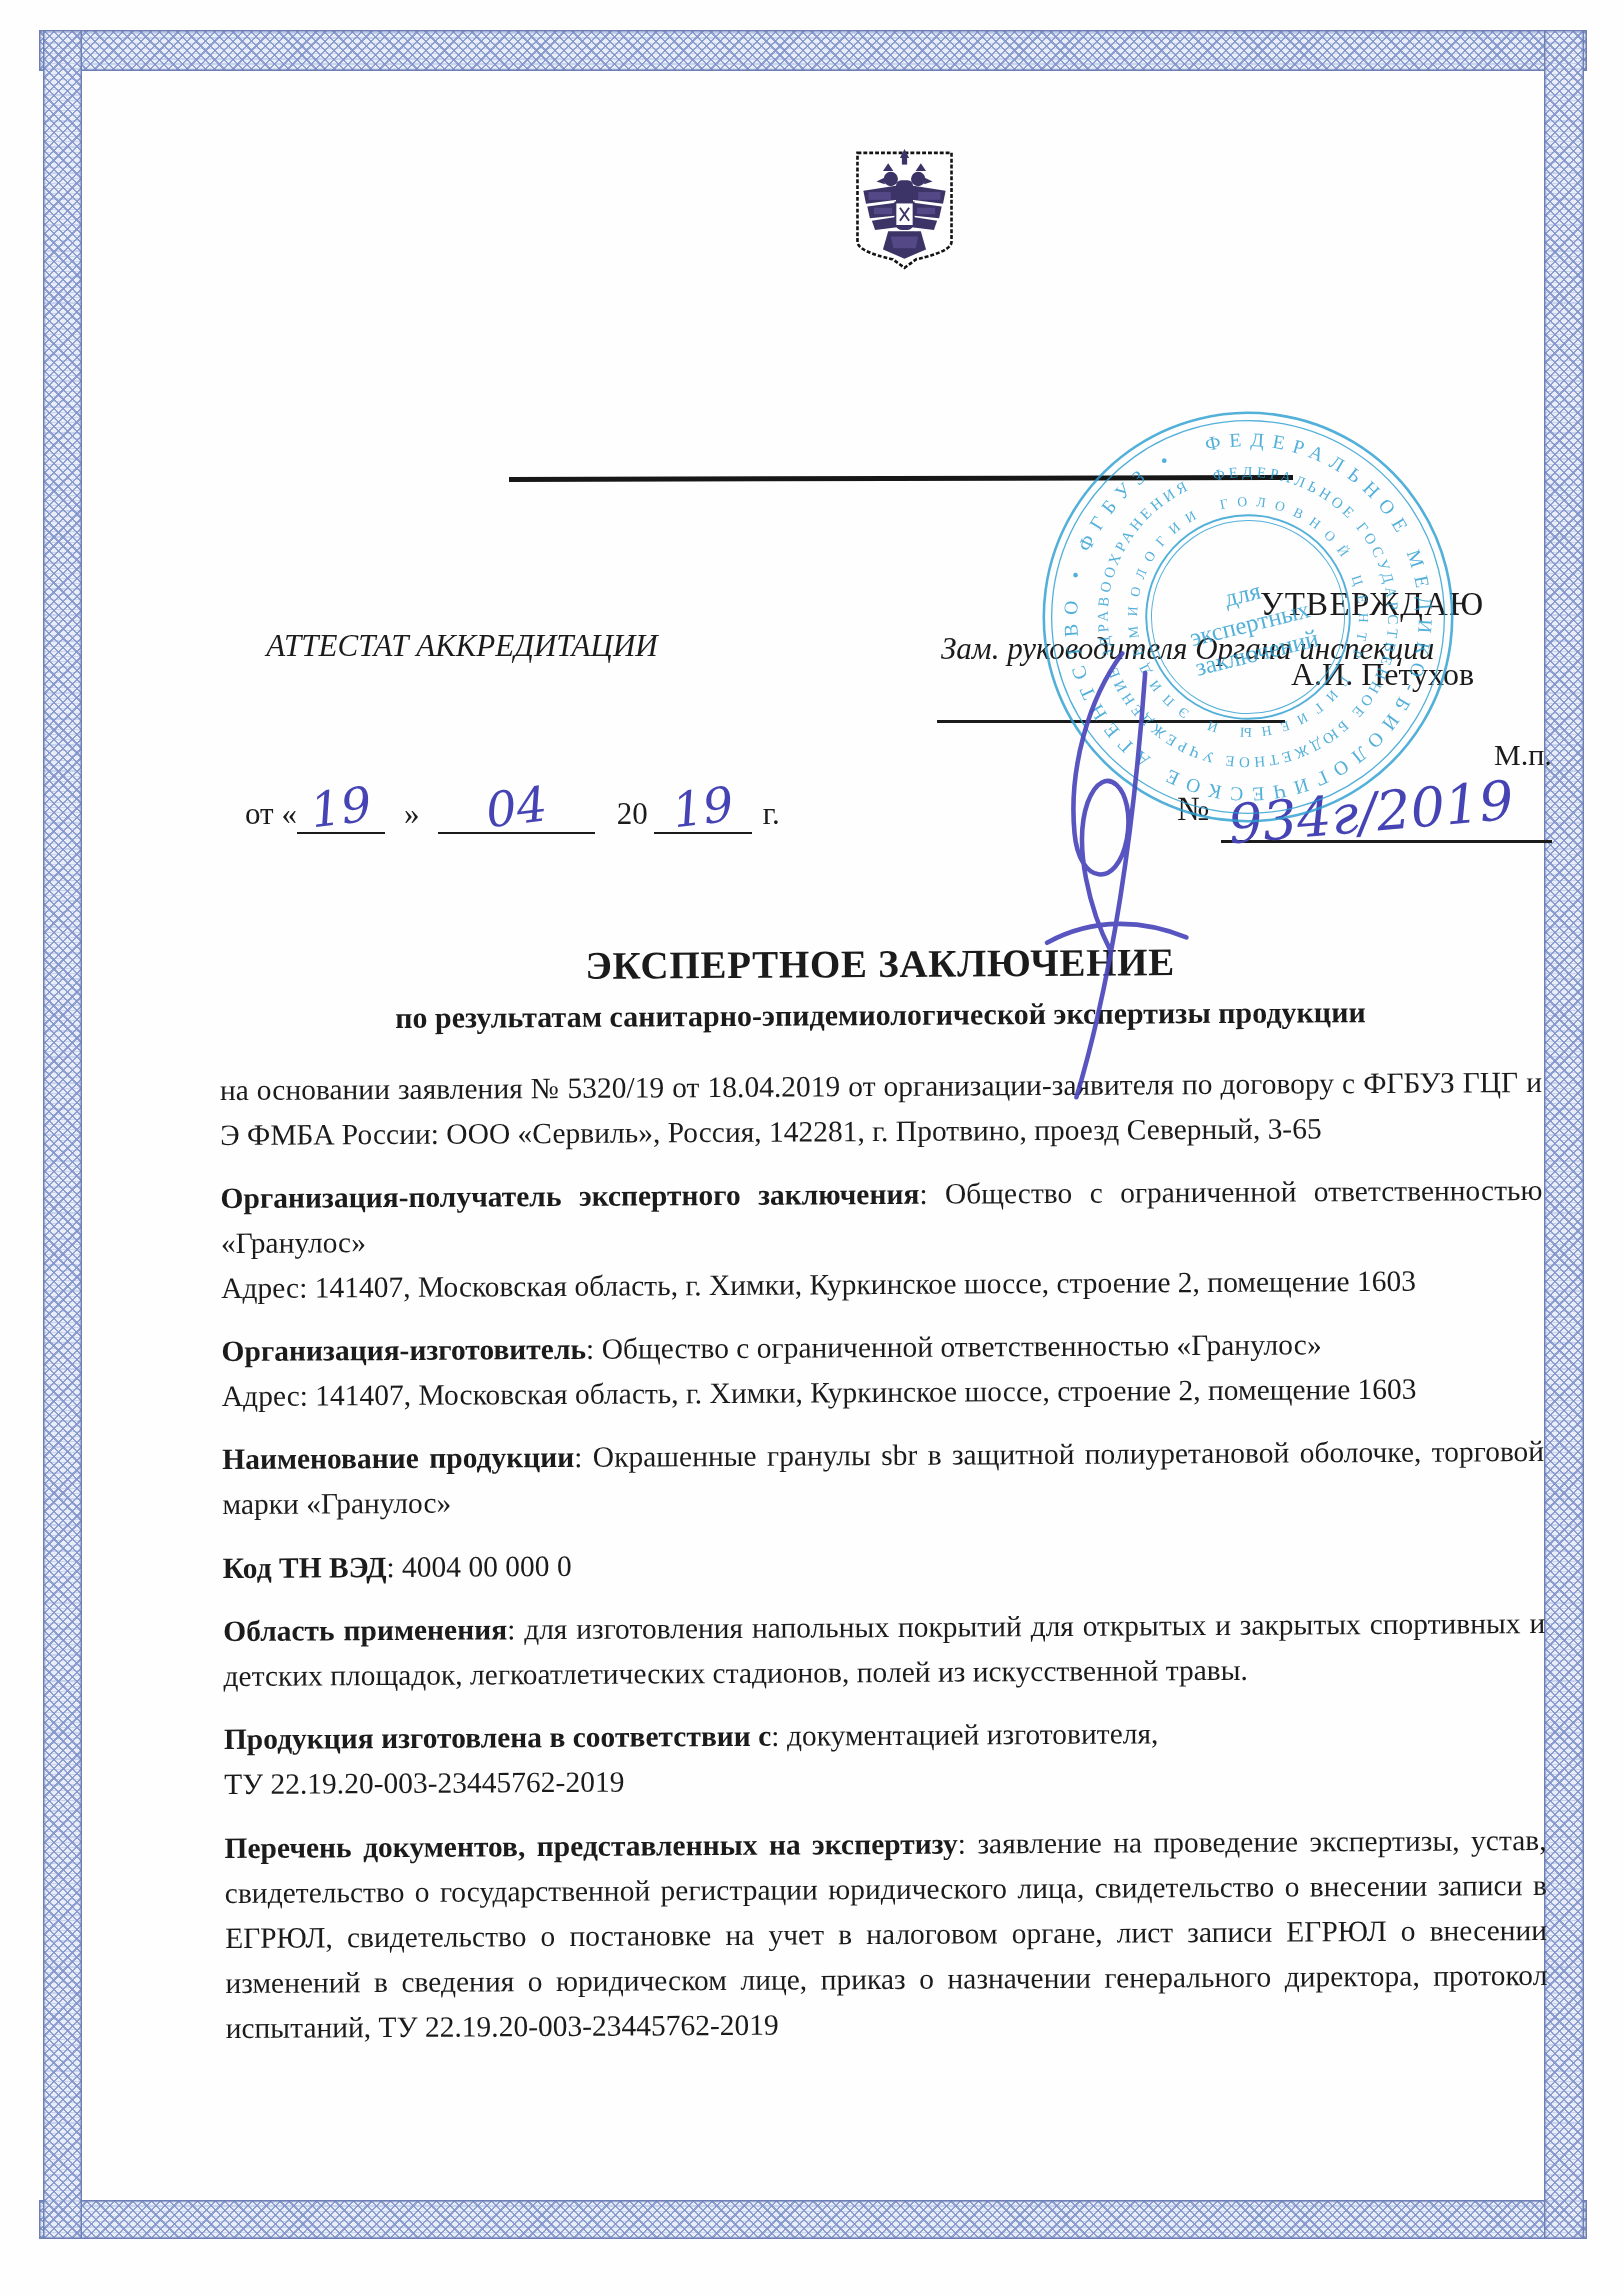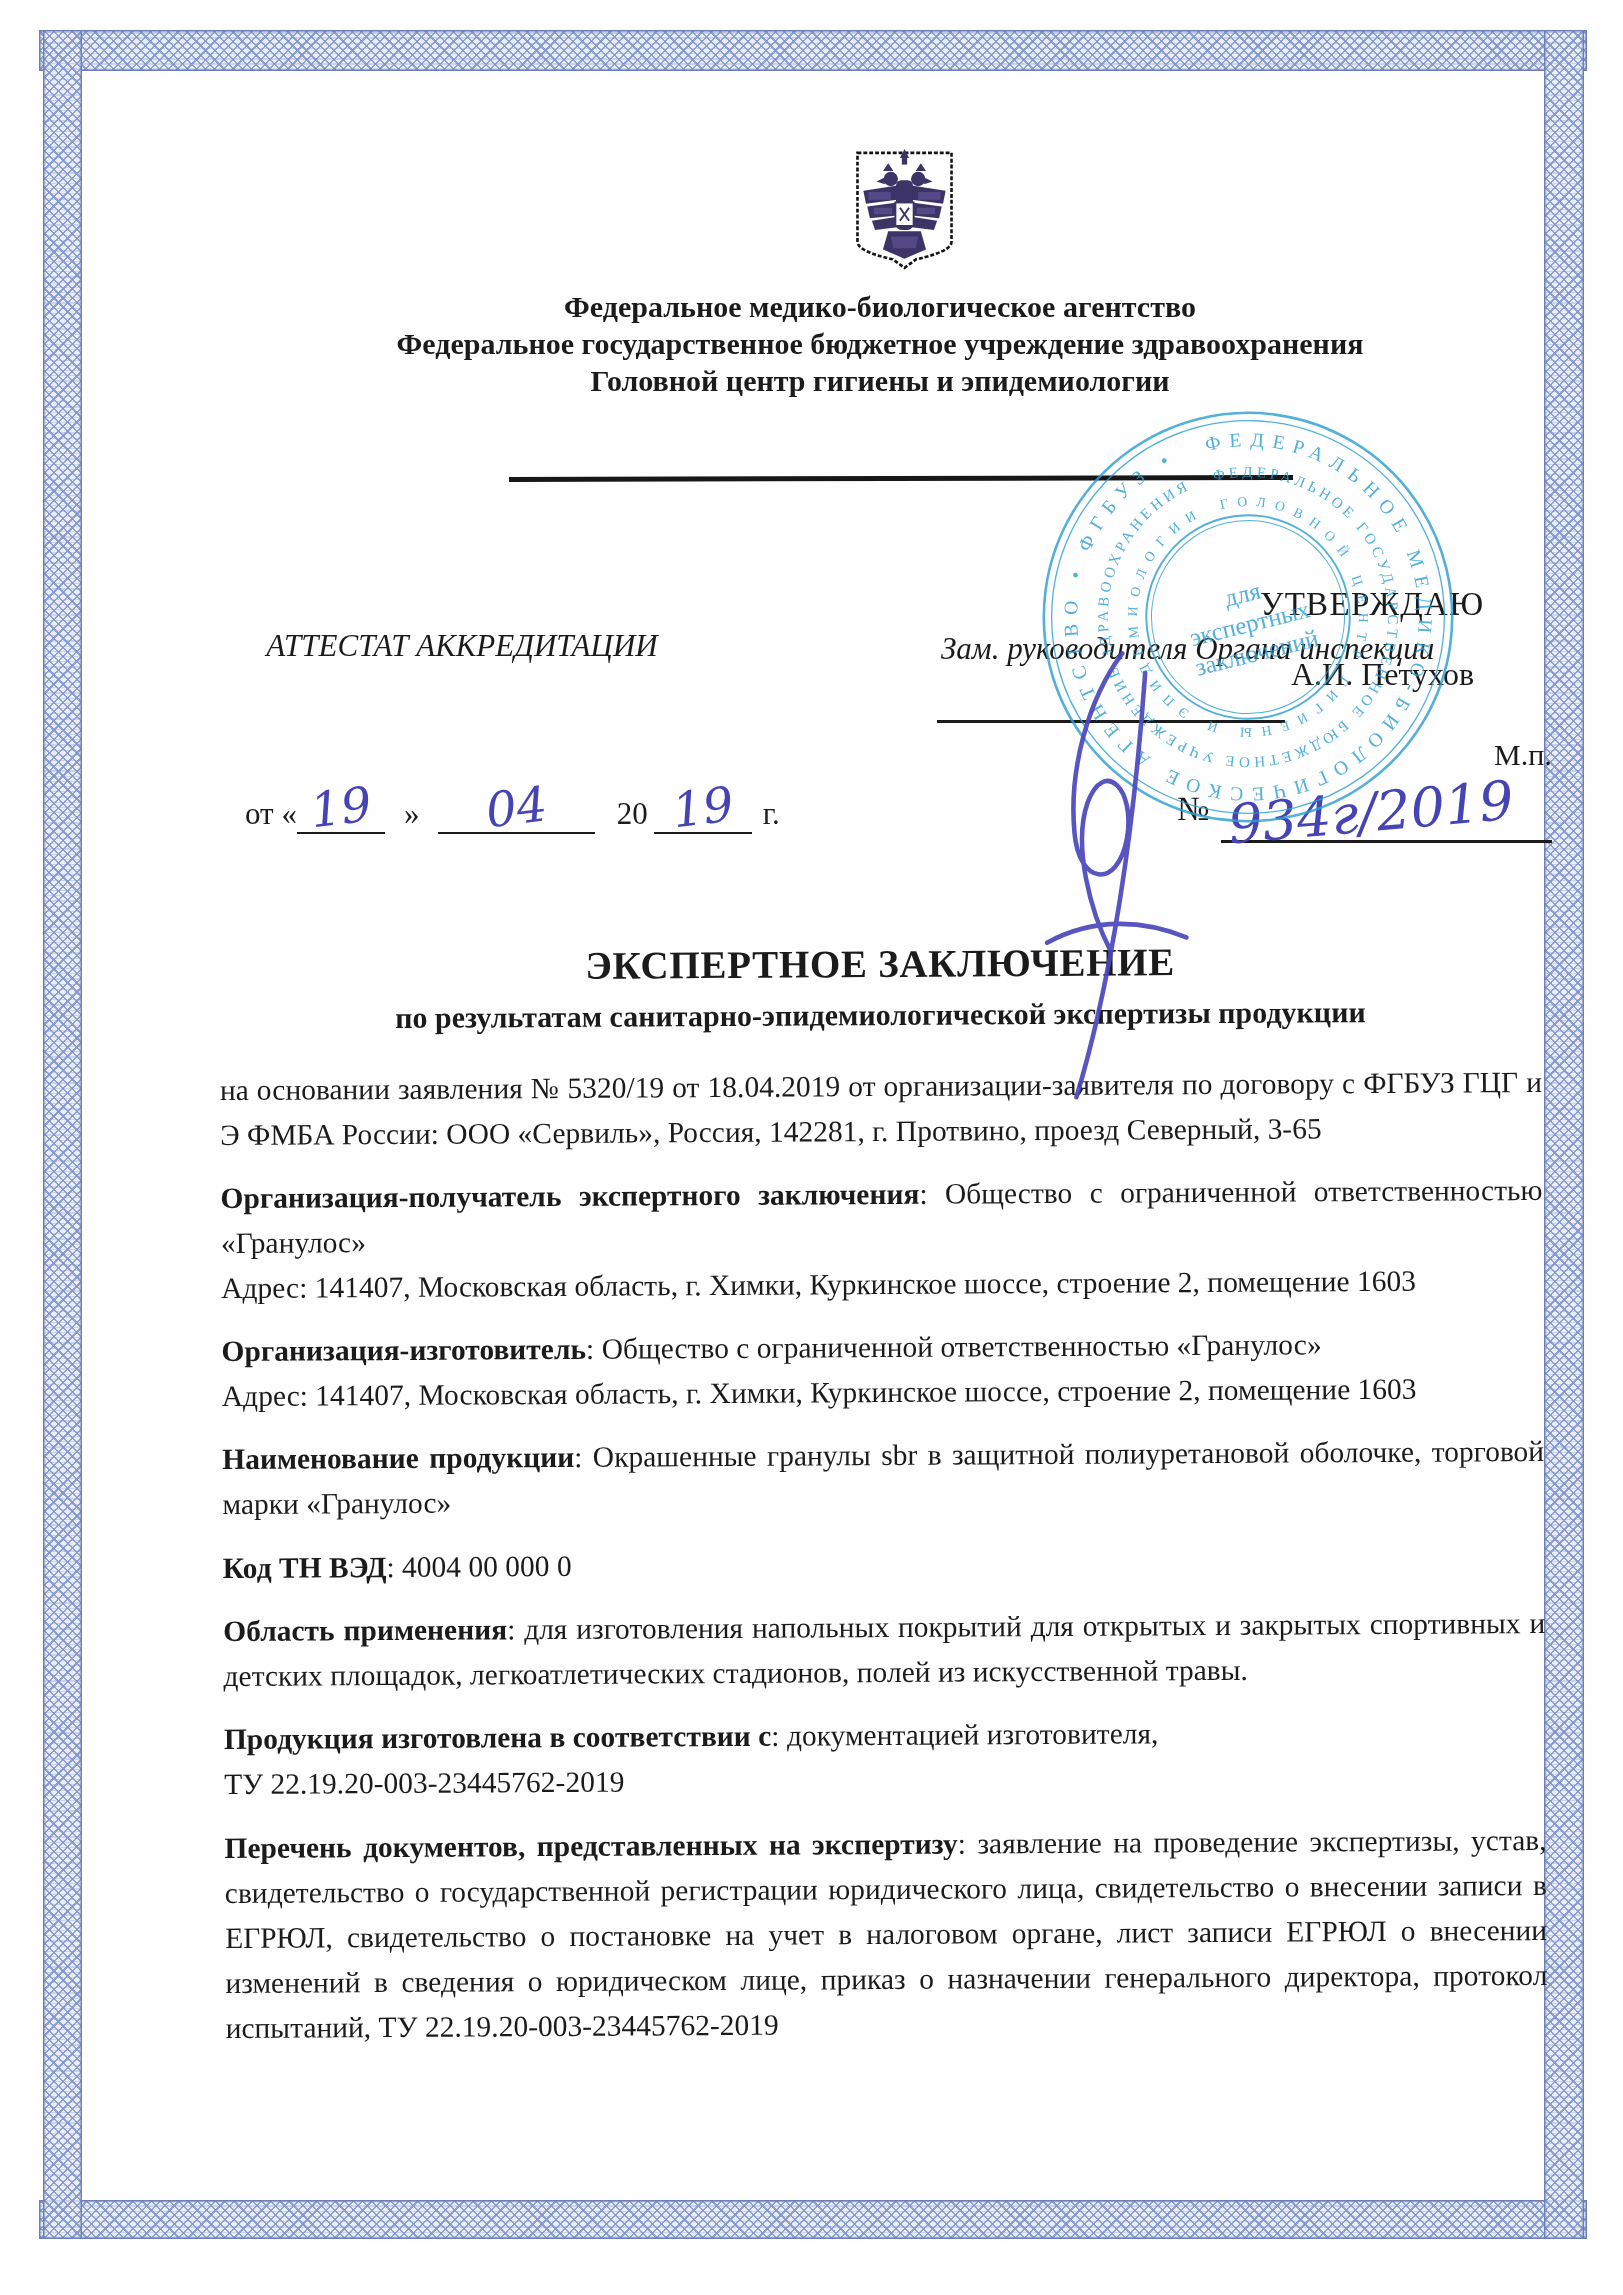--- a/index.html
+++ b/index.html
@@ -124,25 +124,20 @@
       <rect x="28" y="72" width="34" height="12"></rect>
       <rect x="104" y="72" width="34" height="12"></rect>
       <rect x="36" y="96" width="28" height="10"></rect>
       <rect x="102" y="96" width="28" height="10"></rect>
       <polygon points="62,140 104,140 100,158 66,158"></polygon>
     </g>
     <rect x="69" y="88" width="28" height="36" fill="#ffffff" stroke="#3c3366" stroke-width="3"></rect>
     <path d="M76,96 L90,116 M90,96 L76,116" stroke="#3c3366" stroke-width="3"></path>
   </svg>
 
-  <div class="centerband hdr">
-    <div>Федеральное медико-биологическое агентство</div>
-    <div>Федеральное государственное бюджетное учреждение здравоохранения</div>
-    <div>Головной центр гигиены и эпидемиологии</div>
-  </div>
 
   <div class="abs organ-line"></div>
 
 
   <div class="abs attestat">
     <div>АТТЕСТАТ АККРЕДИТАЦИИ</div>
   </div>
 
   <div class="abs approve-label">УТВЕРЖДАЮ</div>
   <div class="abs approve-pos">Зам. руководителя Органа инспекции</div>

